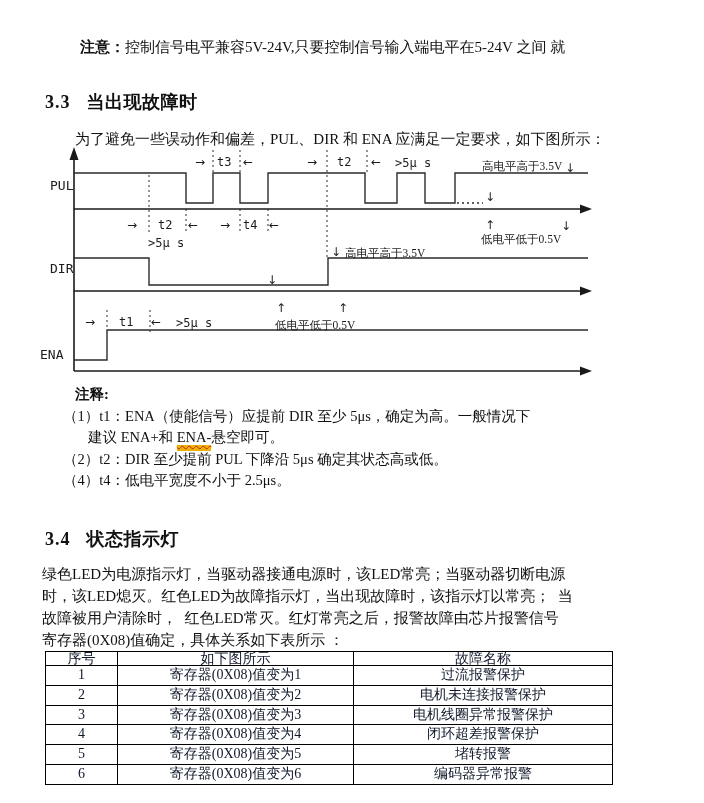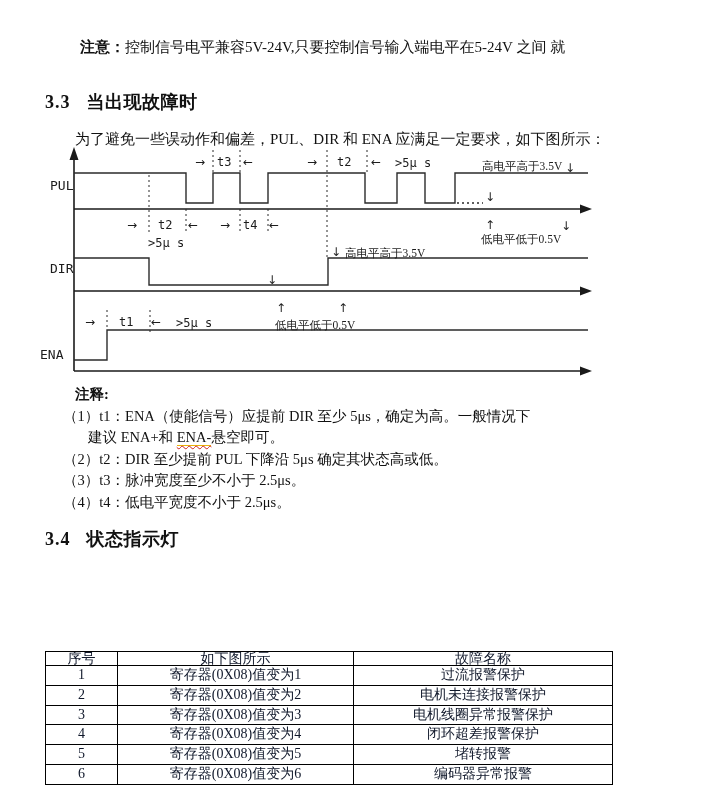--- a/index.html
+++ b/index.html
@@ -10,21 +10,21 @@
   }
   .abs{position:absolute;}
   .line{white-space:pre;}
   .b{font-weight:bold;}
   .body-text{font-size:15px;line-height:22px;}
   .notes-text{font-size:14.5px;line-height:21.5px;}
   .heading{font-size:18px;font-weight:bold;letter-spacing:0.5px;}
   .heading .num{letter-spacing:1px;margin-right:16px;}
   .indent1{padding-left:38px;}
   .ena-underline{
-    border-bottom:1px solid #eab308;
+    border-bottom:6px solid #eab308;
     text-decoration:underline wavy #cc2222 1px;
     text-underline-offset:3px;
   }
   
   table.fault{
     border-collapse:collapse;table-layout:fixed;
     font-size:14px;color:#0f172a;
   }
   table.fault th,table.fault td{
     border:1.4px solid #000;text-align:center;vertical-align:middle;
@@ -135,28 +135,33 @@
     <text class="t-label" x="119" y="326">t1</text>
     <text class="arrow-glyph" x="151" y="326">←</text>
     <text class="t-label" x="176" y="327">&gt;5μ s</text>
   </svg>
 
   <div class="abs notes-text" style="left:75px;top:384px;width:600px;">
     <div class="line b">注释:</div>
     <div class="line" style="margin-left:-12px;">（1）t1：ENA（使能信号）应提前 DIR 至少 5μs，确定为高。一般情况下</div>
     <div class="line" style="margin-left:13px;"><span>建议 ENA+和 </span><span class="ena-underline">ENA-</span><span>悬空即可。</span></div>
     <div class="line" style="margin-left:-12px;">（2）t2：DIR 至少提前 PUL 下降沿 5μs 确定其状态高或低。</div>
-    <div class="line" style="margin-left:-12px;">（3）t3：脉冲宽度至少不小于 2.5μs。</div>
     <div class="line" style="margin-left:-12px;">（4）t4：低电平宽度不小于 2.5μs。</div>
   </div>
 
   <div class="abs heading" style="left:45px;top:527px;">
     <span class="num">3.4</span><span>状态指示灯</span>
   </div>
 
+  <div class="abs body-text" style="left:42px;top:563px;width:630px;">
+    <div class="line">绿色LED为电源指示灯，当驱动器接通电源时，该LED常亮；当驱动器切断电源</div>
+    <div class="line">时，该LED熄灭。红色LED为故障指示灯，当出现故障时，该指示灯以常亮；  当</div>
+    <div class="line">故障被用户清除时，  红色LED常灭。红灯常亮之后，报警故障由芯片报警信号</div>
+    <div class="line">寄存器(0X08)值确定，具体关系如下表所示 ：</div>
+  </div>
 
   <table class="fault abs" style="left:45px;top:651px;width:567px;">
     <colgroup>
         <col style="width:72px">
         <col style="width:236px">
         <col style="width:259px">
       </colgroup>
     <thead>
       <tr>
         <th>序号</th>

